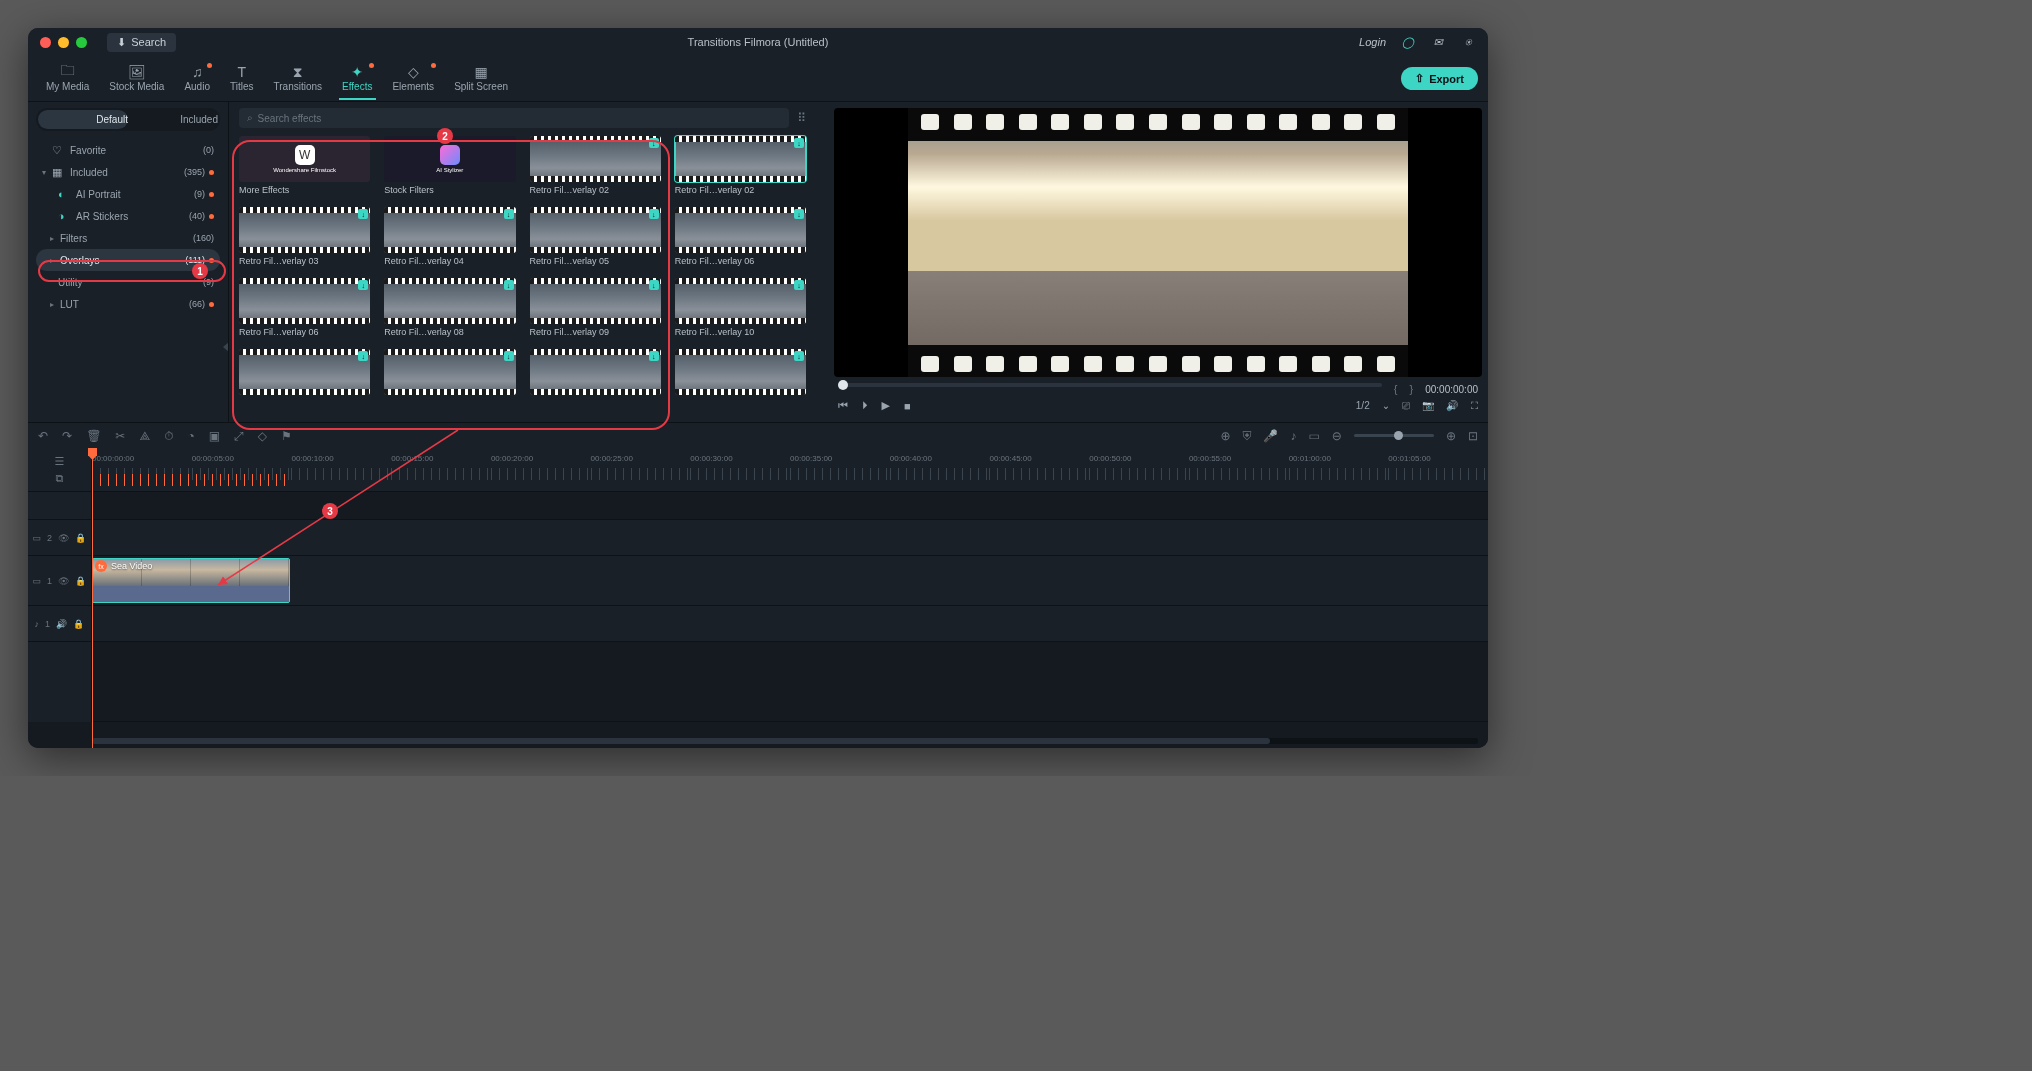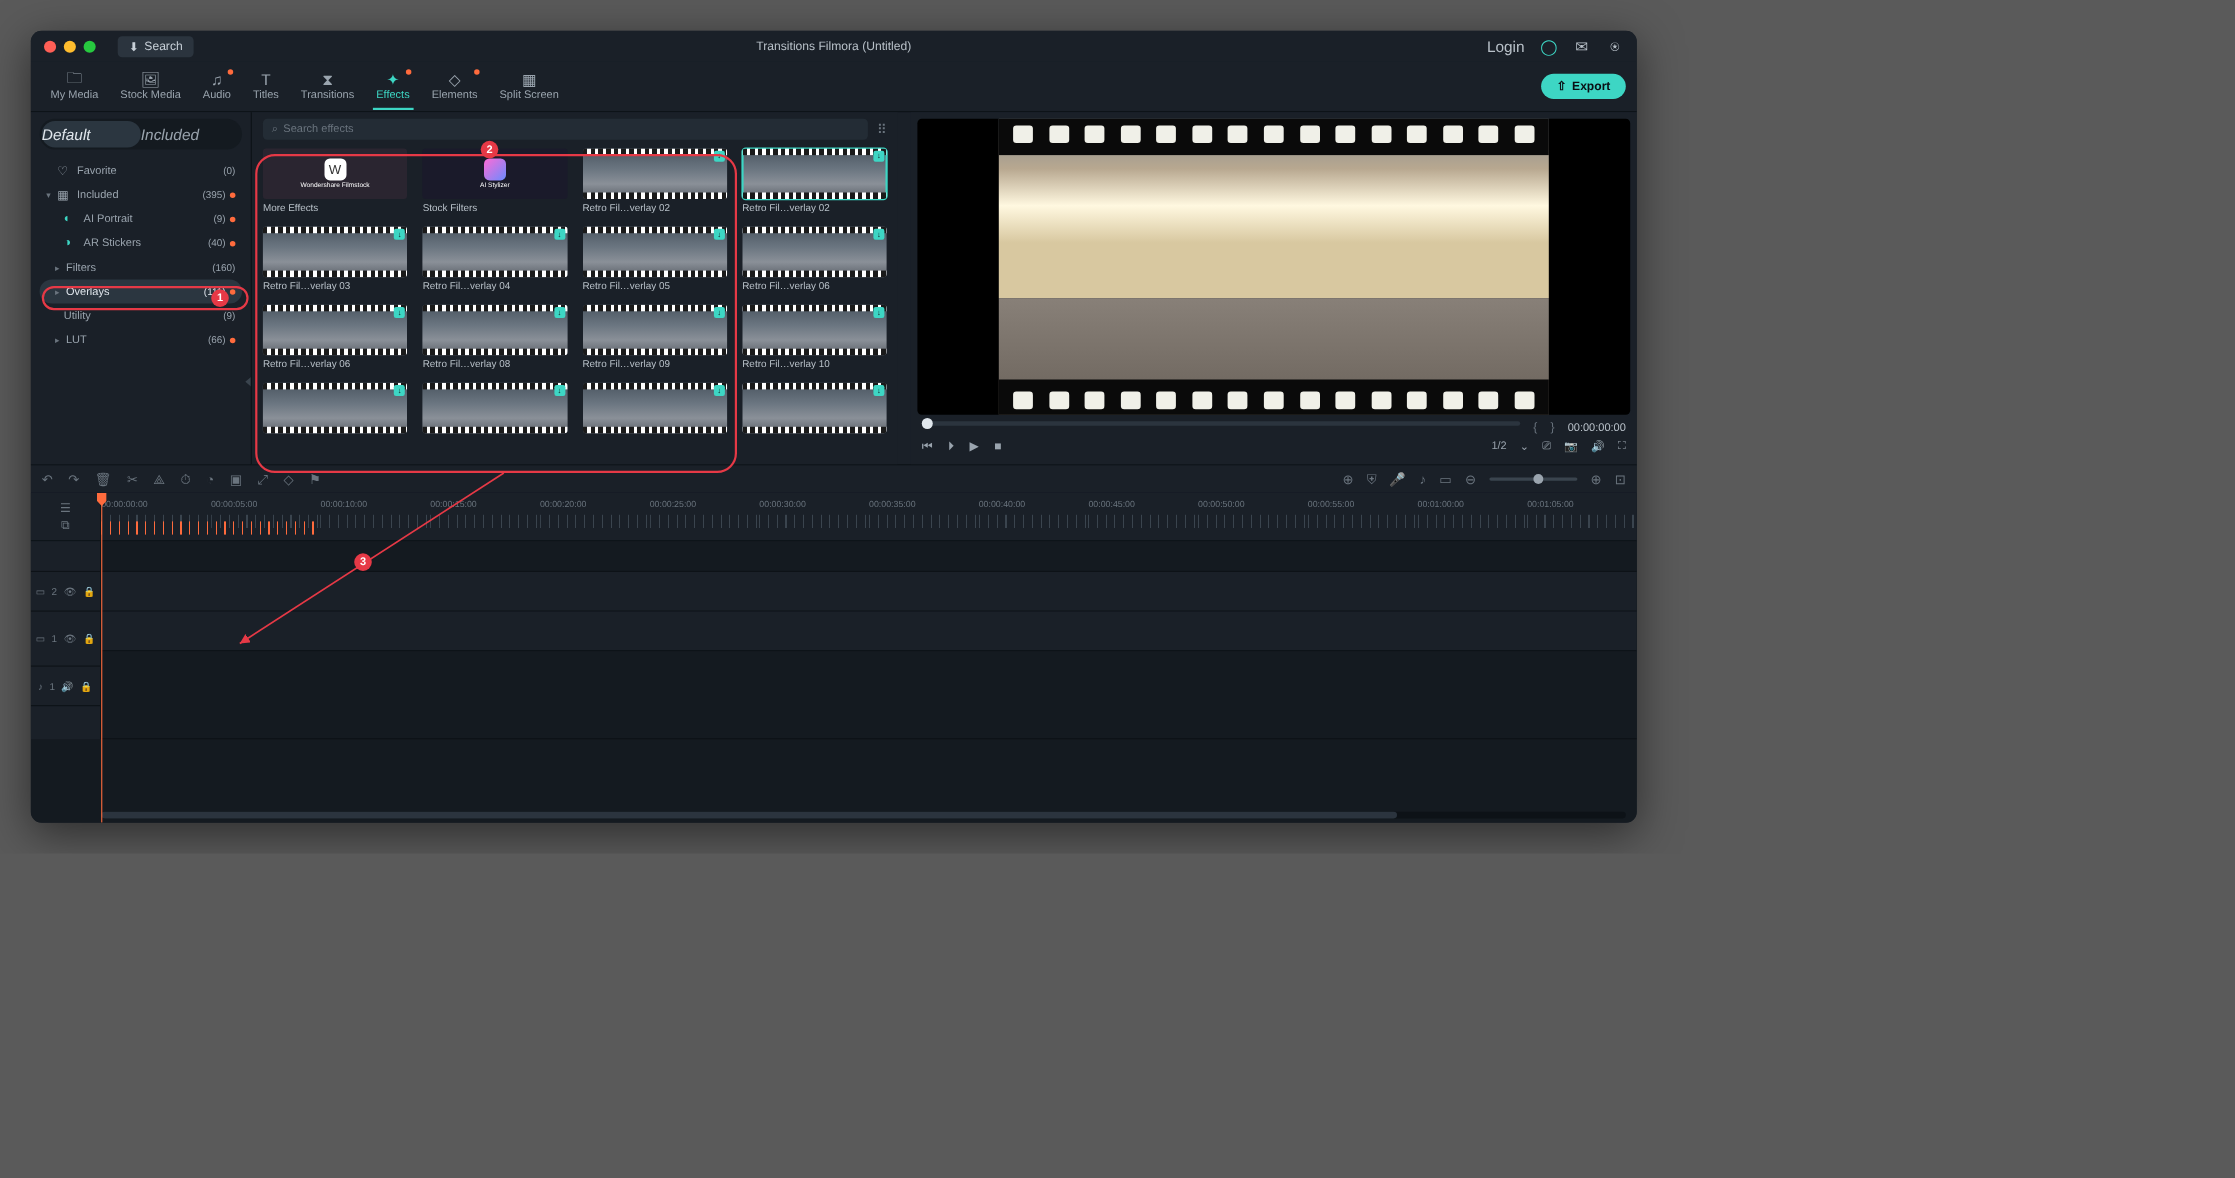--- a/index.html
+++ b/index.html
@@ -8,37 +8,37 @@
 
 
 .titlebar { height: 28px; background: #1a2028; display: flex; align-items: center; padding: 0 12px; position: relative; }
 .traffic-lights { display: flex; gap: 7px; }
 .tl { width: 11px; height: 11px; border-radius: 50%; }
 .tl.red { background: #ff5f56; }
 .tl.yellow { background: #ffbd2e; }
 .tl.green { background: #27c93f; }
 .import-btn { margin-left: 20px; background: #2b343e; border-radius: 4px; padding: 3px 10px; color: #c8d0d8; font-size: 11px; display: flex; align-items: center; gap: 5px; cursor: pointer; }
 .title-text { position: absolute; left: 50%; transform: translateX(-50%); color: #b8c0c8; font-size: 11px; }
-.titlebar-right { margin-left: auto; display: flex; align-items: center; gap: 14px; color: #b8c0c8; font-size: 14px; }
+.titlebar-right { margin-left: auto; display: flex; align-items: center; gap: 14px; color: #b8c0c8; font-size: 11px; font-style: italic; }
 .titlebar-right .icon { width: 16px; height: 16px; display: flex; align-items: center; justify-content: center; cursor: pointer; }
 
 
 .top-tabs { height: 46px; background: #1a2028; display: flex; align-items: center; padding: 0 10px; gap: 4px; border-bottom: 1px solid #0d1217; }
 .top-tab { display: flex; flex-direction: column; align-items: center; gap: 2px; padding: 4px 8px; color: #9aa4ae; font-size: 10px; cursor: pointer; position: relative; }
 .top-tab.active { color: #3dd6c4; }
 .top-tab.active::after { content: ''; position: absolute; bottom: -4px; left: 10%; right: 10%; height: 2px; background: #3dd6c4; }
 .top-tab .ticon { width: 18px; height: 14px; display: flex; align-items: center; justify-content: center; font-size: 14px; }
 .top-tab .dot-orange { position: absolute; top: 2px; right: 6px; width: 5px; height: 5px; background: #ff6b3d; border-radius: 50%; }
 .export-btn { margin-left: auto; background: #3dd6c4; color: #0a1015; font-weight: 600; font-size: 11px; padding: 5px 14px; border-radius: 14px; display: flex; align-items: center; gap: 5px; cursor: pointer; }
 
 
 .main { display: flex; height: 320px; }
 .left-panel { width: 200px; background: #1a2028; padding: 6px 0; }
 .left-tabs { display: flex; background: #141a20; border-radius: 14px; margin: 0 8px 8px 8px; padding: 2px; }
-.left-tab { flex: 1; text-align: left; font-size: 14px; padding: 4px 0; color: #9aa4ae; cursor: pointer; border-radius: 12px; font-style: italic; }
+.left-tab { flex: 1; text-align: right; font-size: 10px; padding: 4px 0; color: #9aa4ae; cursor: pointer; border-radius: 12px; }
 .left-tab.active { background: #2b3640; color: #e0e6ec; }
 .side-list { padding: 0 8px; }
 .side-item { display: flex; align-items: center; padding: 4px 6px; color: #9aa4ae; font-size: 10px; height: 22px; cursor: pointer; border-radius: 4px; }
 .side-item.selected { background: #2b3640; color: #e0e6ec; border-radius: 12px; }
 .side-item .chev { width: 10px; font-size: 8px; color: #6a747e; }
 .side-item .sicon { width: 14px; margin-right: 4px; font-size: 11px; }
 .side-item .count { margin-left: auto; font-size: 9px; }
 .side-item .sdot { width: 5px; height: 5px; background: #ff6b3d; border-radius: 50%; margin-left: 4px; }
 
 .center-panel { flex: 1; background: #1a2028; padding: 6px 10px; position: relative; border-left: 1px solid #0d1217; }
@@ -535,20 +535,33 @@
         <div class="track-head">
             <span>♪</span>
             <span>1</span>
             <span>🔊</span>
             <span>🔒</span>
           </div>
       </div>
       <div class="track-lanes">
         <div class="track-lane spacer"></div>
         <div class="track-lane"></div>
+        <div class="track-lane tall">
+          <div class="clip">
+            <div class="thumbs">
+                <span></span>
+                <span></span>
+                <span></span>
+                <span></span>
+              </div>
+            <div class="clip-audio"></div>
+            <div class="clip-fx">fx</div>
+            <div class="clip-label">Sea Video</div>
+          </div>
+        </div>
         <div class="track-lane"></div>
         <div class="track-lane" style="height:80px;background:#141a20"></div>
       </div>
     </div>
     <div class="playhead-line"></div>
     <div class="timeline-scroll">
         <div class="sthumb"></div>
       </div>
   </div>
 

